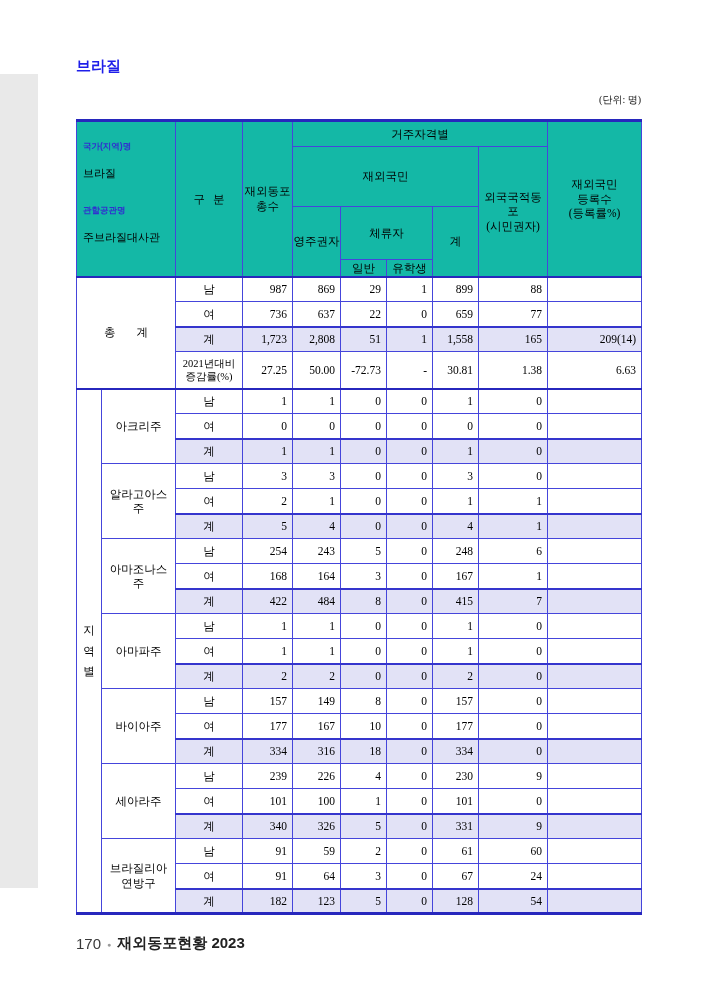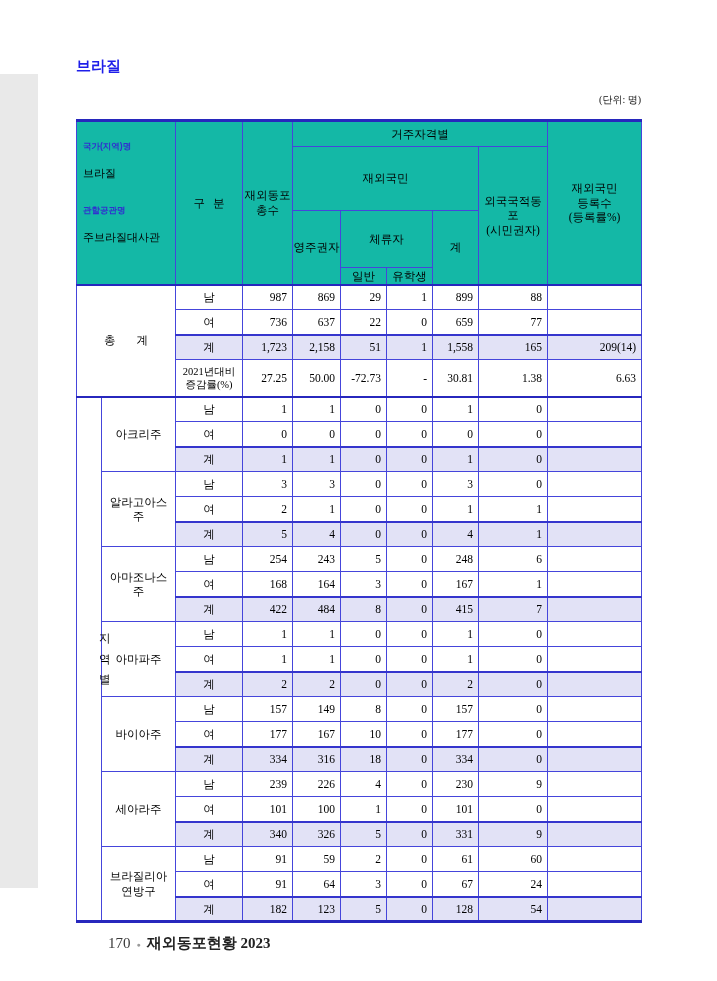--- a/index.html
+++ b/index.html
@@ -31,35 +31,35 @@
   }
   thead { border-bottom:2px solid #2727bd; }
   .tbl tbody:first-of-type tr:first-child th,
   .tbl tbody:first-of-type tr:first-child td { border-top:2px solid #2727bd; }
   tbody.regions tr:first-child th,
   tbody.regions tr:first-child td { border-top:2px solid #2727bd; }
   thead tr:nth-child(1) { height:26px; }
   thead tr:nth-child(2) { height:27px; }
   thead tr:nth-child(3) { height:20px; }
   thead tr:nth-child(4) { height:17px; }
-  th.idcell { text-align:left; vertical-align:top; padding:5px 6px 16px 6px; word-spacing:0; }
+  th.idcell { text-align:left; vertical-align:top; padding:5px 6px 8px 6px; word-spacing:0; }
   .idcell .sm { font-family:"Liberation Sans", sans-serif; font-size:8.5px; font-weight:bold; color:#3030cf; }
   .idcell .val { font-size:11px; color:#000; margin:1px 0 9px 0; }
   .tbl tbody tr { height:25px; }
   .tbl tr.yoy-row { height:37px; }
   tbody th { background:#fff; text-align:center; white-space:pre-line; }
   th.grouplabel { word-spacing:18px; }
-  th.vertlabel { padding:0 22px; word-break:break-all; line-break:anywhere; line-height:1.8; }
+  th.vertlabel { padding:0 6px; word-break:break-all; line-break:anywhere; line-height:1.8; }
   th.yoy-label { font-size:10.5px; }
   td.num { text-align:right; padding-right:5px; background:#fff; }
   tr.hl td, tr.hl th { background:#e2e2f6; border-top:2px solid #3535cd; }
   .footer {
     position:absolute; left:76px; top:934px;
-    font-family:Liberation Serif, serif; color:#333;
-    display:flex; align-items:center;margin-left:32px;
+    font-family:Liberation Sans, sans-serif; color:#333;
+    display:flex; align-items:center;
   }
   .footer .pgnum { font-size:15px; color:#3a3a3a; }
   .footer .dot { font-size:7px; color:#9a9a9a; margin:2px 6px 0 6px; }
   .footer .doc { font-size:15px; font-weight:bold; color:#222; }
 </style>
 </head>
 <body>
 
 <div class="side-strip"></div>
 
@@ -129,21 +129,21 @@
         <td class="num">637</td>
         <td class="num">22</td>
         <td class="num">0</td>
         <td class="num">659</td>
         <td class="num">77</td>
         <td class="num"></td>
       </tr>
       <tr class="hl">
         <th class="rowlabel">계</th>
         <td class="num">1,723</td>
-        <td class="num">2,158</td>
+        <td class="num">2,808</td>
         <td class="num">51</td>
         <td class="num">1</td>
         <td class="num">1,558</td>
         <td class="num">165</td>
         <td class="num">209(14)</td>
       </tr>
       <tr class="yoy-row">
         <th class="yoy-label">2021년대비
 증감률(%)</th>
         <td class="num">27.25</td>

